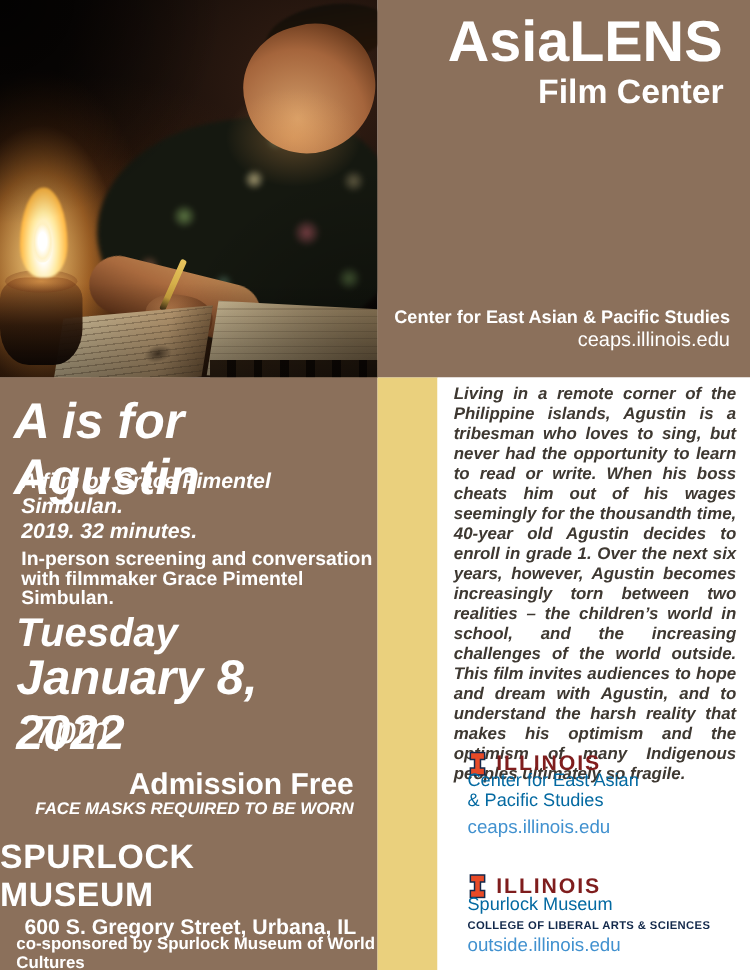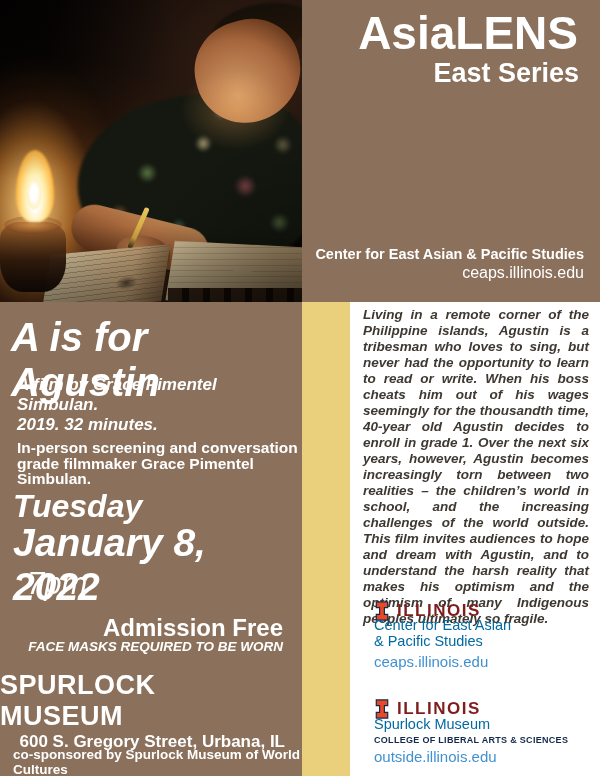--- a/index.html
+++ b/index.html
@@ -119,34 +119,34 @@
     <div class="slats"></div>
     <div class="candle"></div>
     <div class="candle-rim"></div>
     <div class="flame"></div>
     <div class="flame-core"></div>
     <div class="vignette"></div>
   </div>
 
   <div class="masthead">
     <div class="mast-title">AsiaLENS</div>
-    <div class="mast-sub">East Series</div>
+    <div class="mast-sub">Film Center</div>
     <div class="mast-org">Center for East Asian &amp; Pacific Studies</div>
     <div class="mast-url">ceaps.illinois.edu</div>
   </div>
 
   <div class="left-col">
     <div class="film-title">A is for Agustin</div>
     <div class="byline">
       <div>A film by Grace Pimentel Simbulan.</div>
       <div>2019. 32 minutes.</div>
     </div>
     <div class="event">
       <div>In-person screening and conversation</div>
-      <div>grade filmmaker Grace Pimentel Simbulan.</div>
+      <div>with filmmaker Grace Pimentel Simbulan.</div>
     </div>
     <div class="day">Tuesday</div>
     <div class="date">January 8, 2022</div>
     <div class="time">7pm</div>
     <div class="admission">Admission Free</div>
     <div class="mask">FACE MASKS REQUIRED TO BE WORN</div>
     <div class="venue">SPURLOCK MUSEUM</div>
     <div class="address">600 S. Gregory Street, Urbana, IL</div>
     <div class="cosponsor">co-sponsored by Spurlock Museum of World Cultures</div>
   </div>

